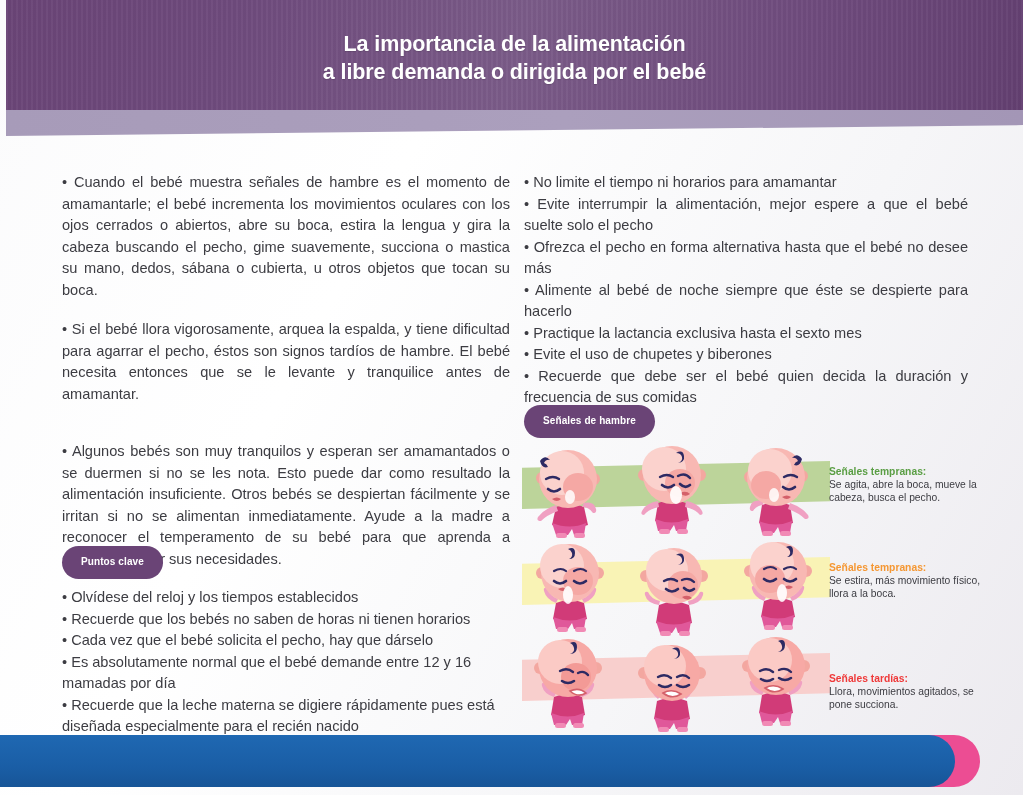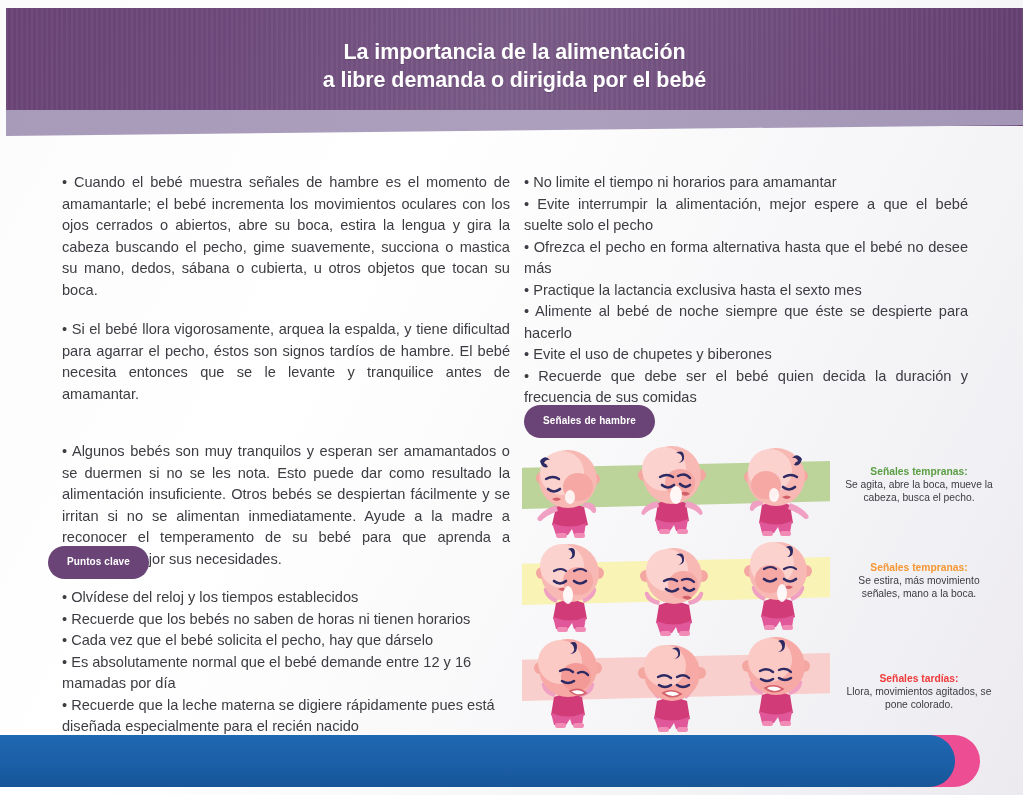--- a/index.html
+++ b/index.html
@@ -17,21 +17,21 @@
     width: 1023px;
     height: 795px;
     background: linear-gradient(118deg, #fbfbfc 0%, #ffffff 34%, #f6f6f8 68%, #eceaef 100%);
     overflow: hidden;
   }
 
   
   .header-band {
     position: absolute;
     left: 6px;
-    top: 8px;
+    top: 0;
     width: 1017px;
     height: 118px;
     background: linear-gradient(105deg, #6a4476 0%, #6e4a7c 22%, #7a5b88 50%, #6e4a7c 78%, #633f70 100%);
   }
   .header-band::after {
     content: "";
     position: absolute;
     left: 0; right: 0; top: 0; bottom: 0;
     background: repeating-linear-gradient(90deg, rgba(255,255,255,0.035) 0 2px, rgba(0,0,0,0.02) 2px 5px);
     pointer-events: none;
@@ -93,21 +93,21 @@
     display: inline-block;
     background: #6a4476;
     color: #ffffff;
     font-size: 10px;
     font-weight: bold;
     padding: 7px 19px 8px 19px;
     border-radius: 18px;
     letter-spacing: 0.1px;
     line-height: 18px;
   }
-  .pill-wrap-left  { position: absolute; left: 48px;  top: 396px; }
+  .pill-wrap-left  { position: absolute; left: 62px;  top: 396px; }
   .pill-wrap-right { position: absolute; left: 524px; top: 255px; }
 
   .key-points { position: absolute; left: 62px; top: 437px; width: 455px; }
 
   
   .signals { position: absolute; left: 520px; top: 293px; width: 470px; height: 298px; }
 
   .signal-row { position: absolute; left: 0; width: 470px; height: 98px; }
   .row-1 { top: 0; }
   .row-2 { top: 96px; }
@@ -120,21 +120,21 @@
     width: 308px;
     height: 48px;
   }
   .band-green { background: #bcd49a; clip-path: polygon(0 14%, 100% 0, 100% 84%, 0 100%); }
   .band-yellow{ background: #f9f3b5; clip-path: polygon(0 14%, 100% 0, 100% 84%, 0 100%); }
   .band-pink  { background: #f8cfcd; clip-path: polygon(0 14%, 100% 0, 100% 84%, 0 100%); }
 
   .babies { position: absolute; left: 0; top: 0; width: 315px; height: 98px; }
   .baby { position: absolute; width: 84px; height: 96px; }
 
-  .caption { position: absolute; left: 319px; width: 160px; text-align: center; }
+  .caption { position: absolute; left: 309px; width: 160px; }
   .caption-title { font-size: 10.3px; font-weight: bold; line-height: 13px; }
   .caption-body  { font-size: 10.3px; color: #3c3c42; line-height: 13px; }
   .c-green  { color: #5a9e44; }
   .c-orange { color: #f59733; }
   .c-red    { color: #ef3a3a; margin-top: 17px; }
 
   .cap-1 { top: 22px; }
   .cap-2 { top: 22px; }
   .cap-3 { top: 20px; }
 
@@ -177,22 +177,22 @@
       <p class="para">• Cuando el bebé muestra señales de hambre es el momento de amamantarle; el bebé incrementa los movimientos oculares con los ojos cerrados o abiertos, abre su boca, estira la lengua y gira la cabeza buscando el pecho, gime suavemente, succiona o mastica su mano, dedos, sábana o cubierta, u otros objetos que tocan su boca.</p>
       <p class="para">• Si el bebé llora vigorosamente, arquea la espalda, y tiene dificultad para agarrar el pecho, éstos son signos tardíos de hambre. El bebé necesita entonces que se le levante y tranquilice antes de amamantar.</p>
       <p class="para last">• Algunos bebés son muy tranquilos y esperan ser amamantados o se duermen si no se les nota. Esto puede dar como resultado la alimentación insuficiente. Otros bebés se despiertan fácilmente y se irritan si no se alimentan inmediatamente. Ayude a la madre a reconocer el temperamento de su bebé para que aprenda a satisfacer mejor sus necesidades.</p>
     </div>
 
     <div class="col-right">
       <div class="bullet-list">
         <div class="bl-item plain">• No limite el tiempo ni horarios para amamantar</div>
         <div class="bl-item">• Evite interrumpir la alimentación, mejor espere a que el bebé suelte solo el pecho</div>
         <div class="bl-item">• Ofrezca el pecho en forma alternativa hasta que el bebé no desee más</div>
+        <div class="bl-item">• Alimente al bebé de noche siempre que éste se despierte para hacerlo</div>
         <div class="bl-item plain">• Practique la lactancia exclusiva hasta el sexto mes</div>
-        <div class="bl-item">• Alimente al bebé de noche siempre que éste se despierte para hacerlo</div>
         <div class="bl-item plain">• Evite el uso de chupetes y biberones</div>
         <div class="bl-item">• Recuerde que debe ser el bebé quien decida la duración y frecuencia de sus comidas</div>
       </div>
     </div>
 
     <div class="pill-wrap-left">
       <span class="pill">Puntos clave</span>
     </div>
 
     <div class="key-points">
@@ -357,21 +357,21 @@
               <path d="M48 30 q7 -4 12 0" stroke="#2d2a63" stroke-width="2.2" fill="none" stroke-linecap="round"></path>
               <path d="M28 40 q6 5 12 0" stroke="#2d2a63" stroke-width="2.6" fill="none" stroke-linecap="round"></path>
               <path d="M48 40 q6 5 12 0" stroke="#2d2a63" stroke-width="2.6" fill="none" stroke-linecap="round"></path>
               <path d="M48 48 q5 -3 9 0 q-4 4 -9 0 Z" fill="#d4606a"></path>
               <ellipse cx="46" cy="54" rx="5" ry="9" fill="#ffffff" opacity="0.9"></ellipse>
             </g>
           </svg>
         </div>
         <div class="caption cap-2">
           <div class="caption-title c-orange">Señales tempranas:</div>
-          <div class="caption-body">Se estira, más movimiento señales, mano a la boca.</div>
+          <div class="caption-body">Se estira, más movimiento físico, llora a la boca.</div>
         </div>
       </div>
 
       <div class="signal-row row-3">
         <div class="band band-pink"></div>
         <div class="babies">
           <svg class="baby" style="left:6px;  top:2px;" viewBox="0 0 84 96">
             <g>
               <path d="M42 54 L42 70 L36 70 Z" fill="#f6b0bd"></path>
               <path d="M28 60 q14 -6 28 0 l3 18 q-17 7 -34 0 Z" fill="#d13b78"></path>
@@ -435,21 +435,21 @@
               <path d="M45 35 q7 -3 12 2" stroke="#2d2a63" stroke-width="2.4" fill="none" stroke-linecap="round"></path>
               <path d="M27 44 q6 4 12 0" stroke="#2d2a63" stroke-width="2.6" fill="none" stroke-linecap="round"></path>
               <path d="M45 43 q6 4 12 0" stroke="#2d2a63" stroke-width="2.6" fill="none" stroke-linecap="round"></path>
               <path d="M31 53 q9 -5 18 1 q-9 6 -18 -1 Z" fill="#ffffff"></path>
               <path d="M31 53 q9 -5 18 1 q-9 6 -18 -1 Z" fill="none" stroke="#d4606a" stroke-width="1.6"></path>
             </g>
           </svg>
         </div>
         <div class="caption cap-3">
           <div class="caption-title c-red">Señales tardías:</div>
-          <div class="caption-body">Llora, movimientos agitados, se pone colorado.</div>
+          <div class="caption-body">Llora, movimientos agitados, se pone succiona.</div>
         </div>
       </div>
 
     </div>
   </div>
 
   <div class="footer-pink"></div>
   <div class="footer-blue"></div>
 
 </div>

